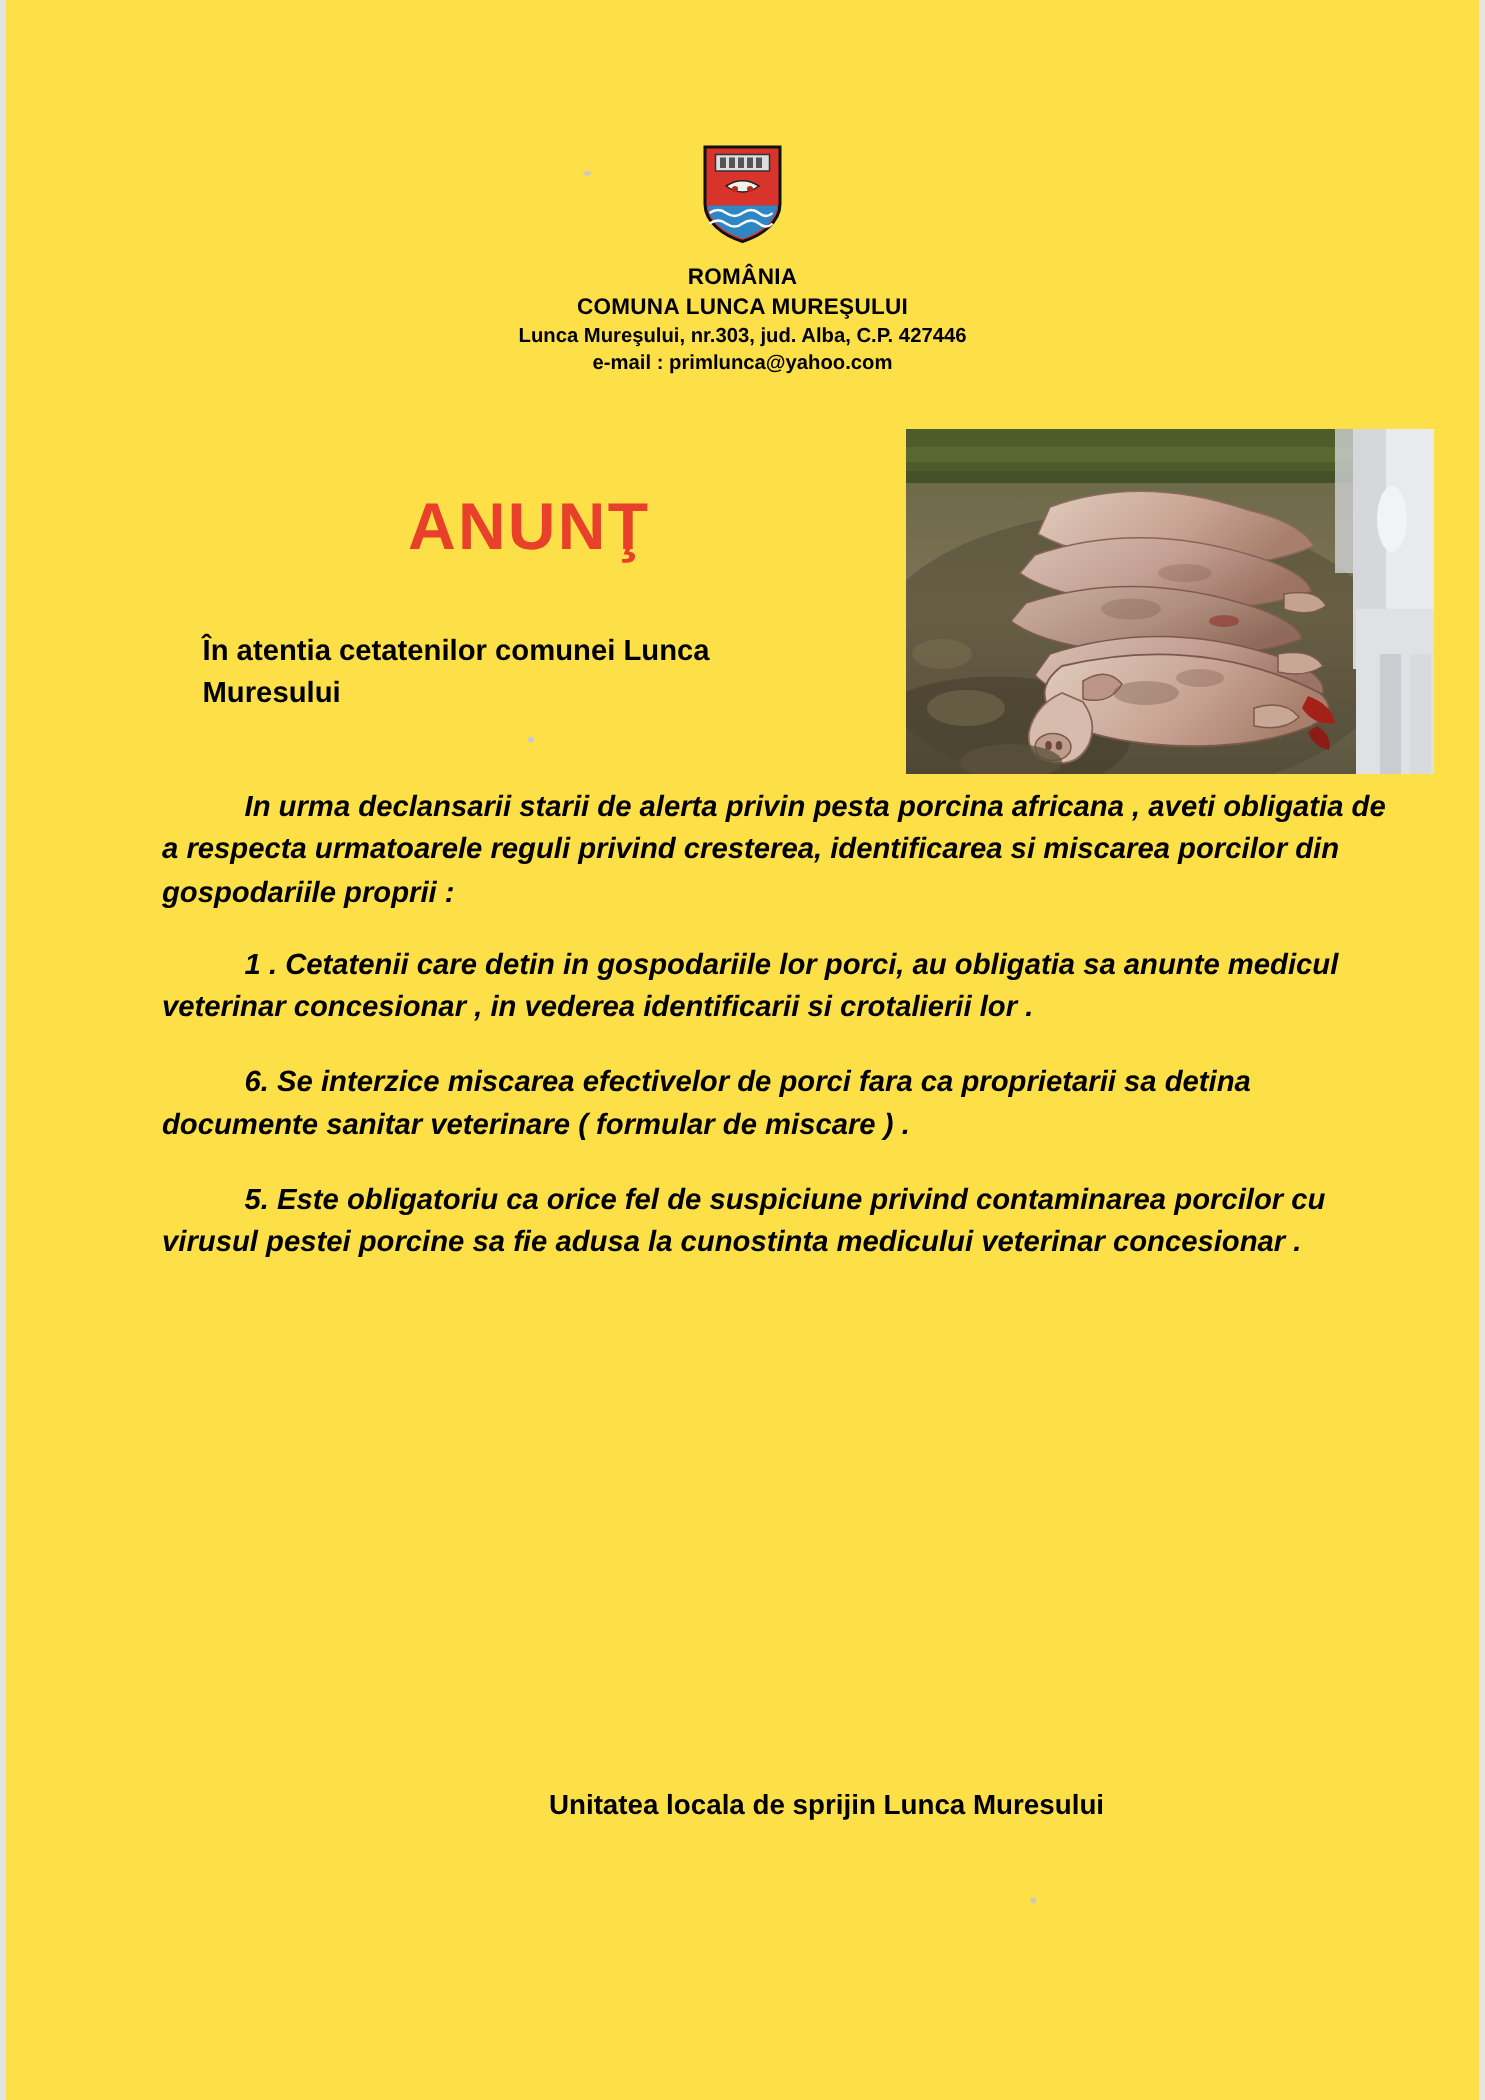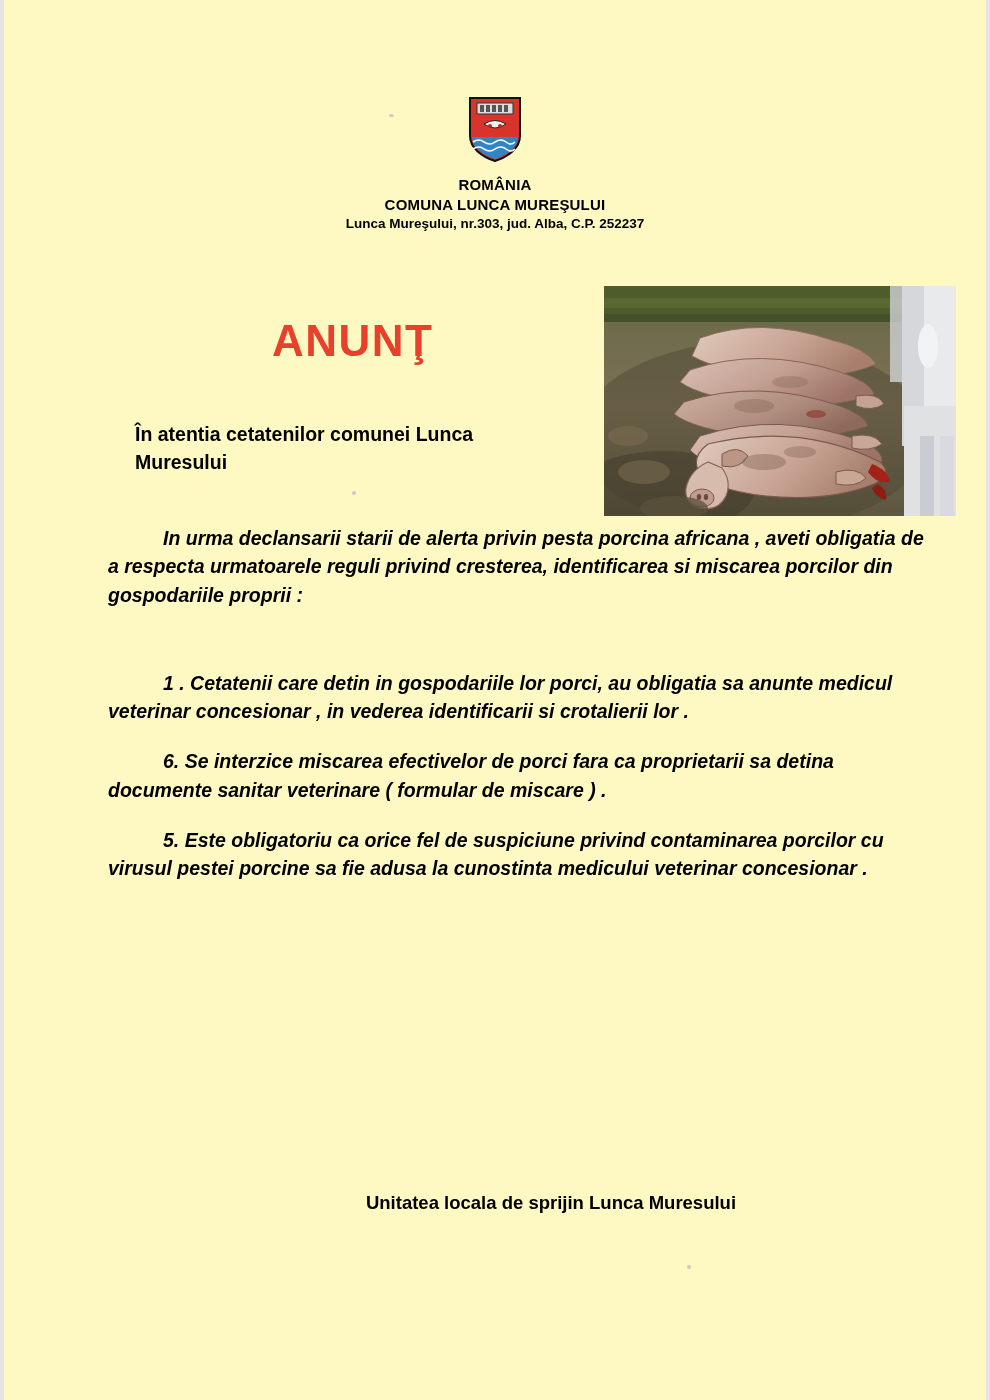--- a/index.html
+++ b/index.html
@@ -14,21 +14,21 @@
     font-family: "Liberation Sans", sans-serif;
     color: #000000;
     overflow: hidden;
   }
 
   .page {
     position: absolute;
     top: 0; left: 0;
     width: 990px;
     height: 1400px;
-    background: #fef9c3;
+    background: #fde047;
   }
 
   
   .crest-wrap {
     position: absolute;
     top: 96px;
     left: 0;
     width: 990px;
     text-align: center;
   }
@@ -58,21 +58,21 @@
   .header-block .l4,
   .header-block .l5,
   .header-block .l6 {
     font-size: 13.5px;
     font-weight: bold;
   }
 
   
   .anunt {
     position: absolute;
-    top: 316px;
+    top: 327px;
     left: 272px;
     font-size: 44px;
     font-weight: bold;
     color: #e8402a;
     letter-spacing: 1.5px;
     font-family: "Liberation Sans", sans-serif;
   }
 
   
   .subtitle {
@@ -106,21 +106,21 @@
     width: 820px;
     font-size: 19.5px;
     font-style: italic;
     font-weight: bold;
     line-height: 1.45;
   }
   .body-text p {
     margin: 0 0 22px 0;
   }
   .body-text p.intro {
-    margin-bottom: 60px;
+    margin-bottom: 20px;
   }
   .indent {
     display: inline-block;
     width: 55px;
   }
 
   
   .footer {
     position: absolute;
     top: 1192px;
@@ -171,21 +171,22 @@
         <path d="M16 28 q11 -7 22 0 q-11 8 -22 0 Z" fill="#f4f1ea" stroke="#222222" stroke-width="1"></path>
         <circle cx="22" cy="30" r="2" fill="#b5291f"></circle>
         <circle cx="32" cy="30" r="2" fill="#b5291f"></circle>
       </svg>
     </div>
   </div>
 
   <div class="header-block">
     <div class="l1">ROMÂNIA</div>
     <div class="l3">COMUNA LUNCA MUREŞULUI</div>
-    <div class="l4">Lunca Mureşului, nr.303, jud. Alba, C.P. 252237</div>
+    <div class="l4">Lunca Mureşului, nr.303, jud. Alba, C.P. 427446</div>
+    <div class="l6">e-mail : primlunca@yahoo.com</div>
   </div>
 
   <div class="anunt">ANUNŢ</div>
 
   <div class="subtitle">În atentia cetatenilor comunei Lunca Muresului</div>
 
   <div class="photo">
     <svg width="352" height="230" viewBox="0 0 352 230" xmlns="http://www.w3.org/2000/svg">
       <defs>
         <linearGradient id="ground" x1="0" y1="0" x2="0" y2="1">

